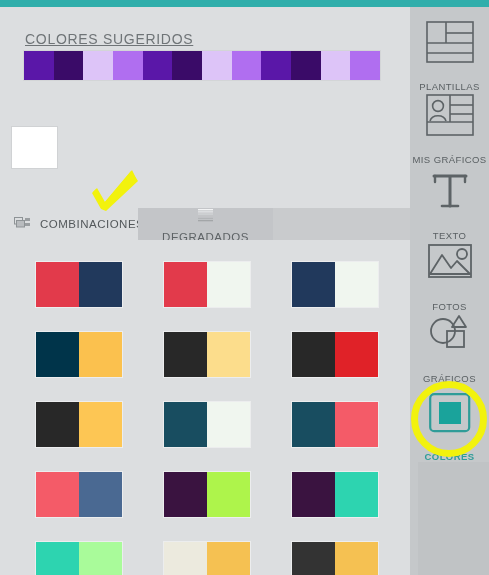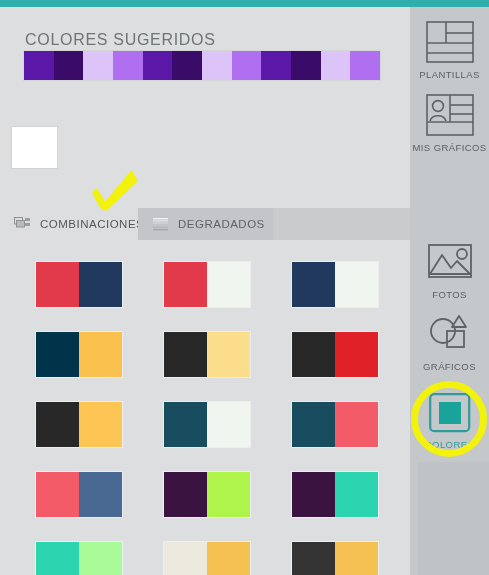--- a/index.html
+++ b/index.html
@@ -19,24 +19,25 @@
   }
 
   
   .panel {
     position: absolute; left: 0; top: 7px;
     width: 410px; height: 568px;
     background: #dcdee0;
   }
 
   .section-title {
-    font-size: 16px;
+    font-size: 14px;
     letter-spacing: 0.7px;
     color: #6f7477;
     font-weight: 400;
+    text-decoration: underline;
   }
   #suggested-title { position: absolute; left: 25px; top: 24px; }
   #current-title   { position: absolute; left: 25px; top: 96px; }
 
   
   .palette-strip {
     position: absolute; left: 24px; top: 44px;
     width: 356px; height: 29px;
     display: flex;
     box-shadow: 0 0 0 1px rgba(0,0,0,0.04);
@@ -62,21 +63,21 @@
   .tab {
     position: absolute; top: 0; height: 32px;
     display: flex; align-items: center;
     gap: 9px; padding: 0 14px;
     font-size: 11.5px; letter-spacing: 0.5px;
     color: #5e6366;
     cursor: pointer;
     white-space: nowrap;
   }
   .tab.active { background: #dcdee0; color: #53585b; }
-  .tab.inactive { background: #c3c5c8; color: #5e6366; }
+  .tab.inactive { background: #c3c5c8; color: #5e6366; flex-direction: column; }
   #tab-combinaciones { left: 0px; width: 138px; }
   #tab-degradados    { left: 138px; width: 135px; }
 
   .tab-ico { width: 17px; height: 14px; flex: 0 0 auto; display: block; }
 
   
   .grid {
     position: absolute; left: 0; top: 240px;
     width: 410px; height: 335px;
     background: #dcdee0;
@@ -105,26 +106,26 @@
     background: #c5c8ca;
   }
   .side-item {
     position: absolute; left: 0; width: 79px;
     display: flex; flex-direction: column;
     align-items: center; justify-content: flex-start;
     cursor: pointer;
   }
   .side-ico { display: block; }
   .side-label {
-    margin-top: 6px;
+    margin-top: 18px;
     font-size: 9.5px;
     letter-spacing: 0.4px;
     color: #5a6063;
   }
-  #side-colores .side-label { color: #2f9c98; }
+  #side-colores .side-label { color: #2f9c98; font-weight: bold; }
 
   .side-panel-spacer {
     position: absolute; left: 8px; top: 455px;
     width: 71px; height: 113px;
     background: #c0c3c5;
   }
 
   
   .anno-arrow {
     position: absolute; left: 88px; top: 166px;
@@ -280,20 +281,30 @@
         <line x1="24" y1="1" x2="24" y2="28" stroke="#5d6366" stroke-width="1.6"></line>
         <line x1="24" y1="11" x2="47" y2="11" stroke="#5d6366" stroke-width="1.6"></line>
         <line x1="24" y1="20" x2="47" y2="20" stroke="#5d6366" stroke-width="1.6"></line>
         <line x1="1" y1="28" x2="47" y2="28" stroke="#5d6366" stroke-width="1.6"></line>
         <circle cx="12" cy="12" r="5.4" fill="none" stroke="#5d6366" stroke-width="1.6"></circle>
         <path d="M4 27 C6 20, 18 20, 20 27" fill="none" stroke="#5d6366" stroke-width="1.6"></path>
       </svg>
       <span class="side-label">MIS GRÁFICOS</span>
     </div>
 
+    <div class="side-item" id="side-texto" style="top:163px">
+      <svg class="side-ico" width="48" height="42" viewBox="0 0 48 42">
+        <path d="M8 6 L40 6" stroke="#5d6366" stroke-width="3" fill="none" stroke-linecap="round"></path>
+        <path d="M9 6 L9 12" stroke="#5d6366" stroke-width="2.4" fill="none" stroke-linecap="round"></path>
+        <path d="M39 6 L39 12" stroke="#5d6366" stroke-width="2.4" fill="none" stroke-linecap="round"></path>
+        <path d="M24 7 L24 36" stroke="#5d6366" stroke-width="3" fill="none" stroke-linecap="round"></path>
+        <path d="M16 36 L32 36" stroke="#5d6366" stroke-width="2.6" fill="none" stroke-linecap="round"></path>
+      </svg>
+      <span class="side-label">TEXTO</span>
+    </div>
 
     <div class="side-item" id="side-fotos" style="top:234px">
       <svg class="side-ico" width="48" height="42" viewBox="0 0 48 42">
         <rect x="3" y="4" width="42" height="32" fill="none" stroke="#5d6366" stroke-width="1.8"></rect>
         <path d="M4 33 L16 14 L25 27 L31 20 L44 33 Z" fill="none" stroke="#5d6366" stroke-width="1.8" stroke-linejoin="round"></path>
         <circle cx="36" cy="13" r="5" fill="none" stroke="#5d6366" stroke-width="1.8"></circle>
       </svg>
       <span class="side-label">FOTOS</span>
     </div>
 

